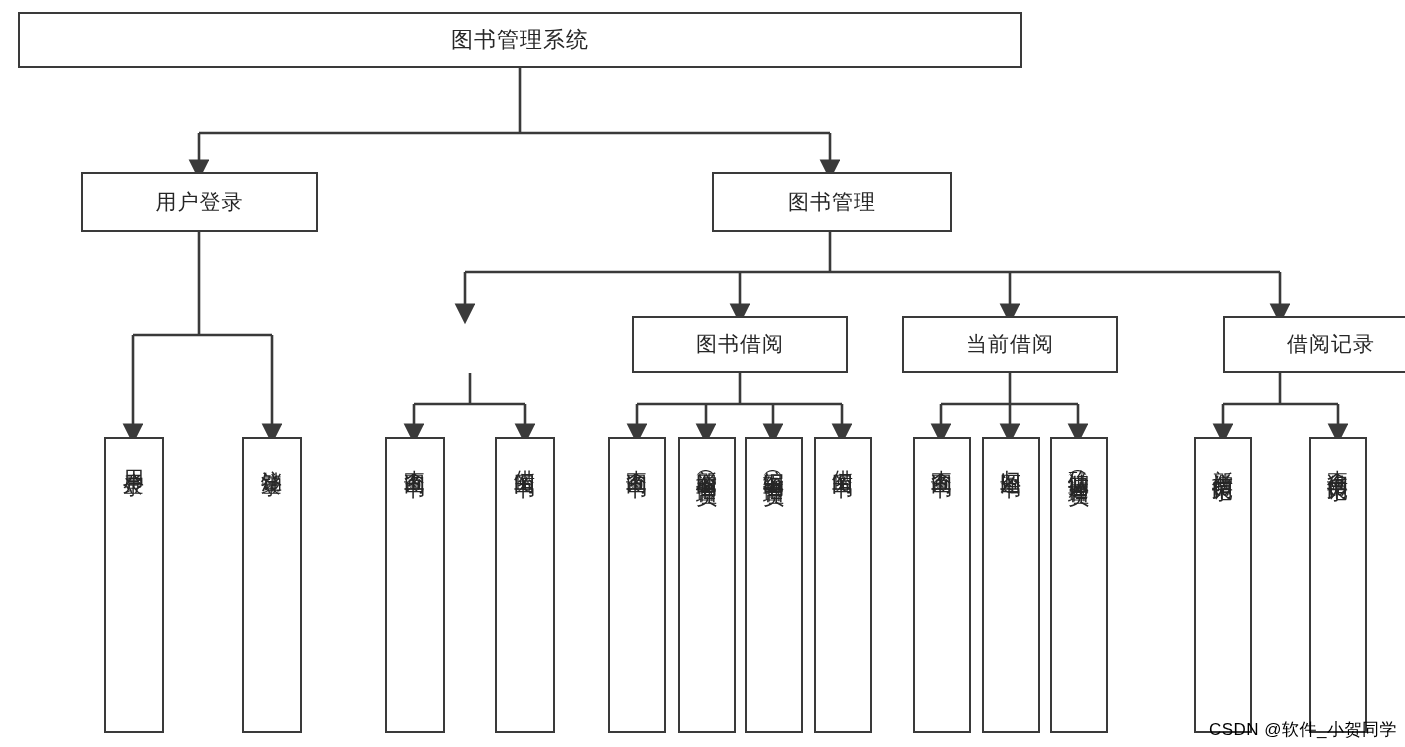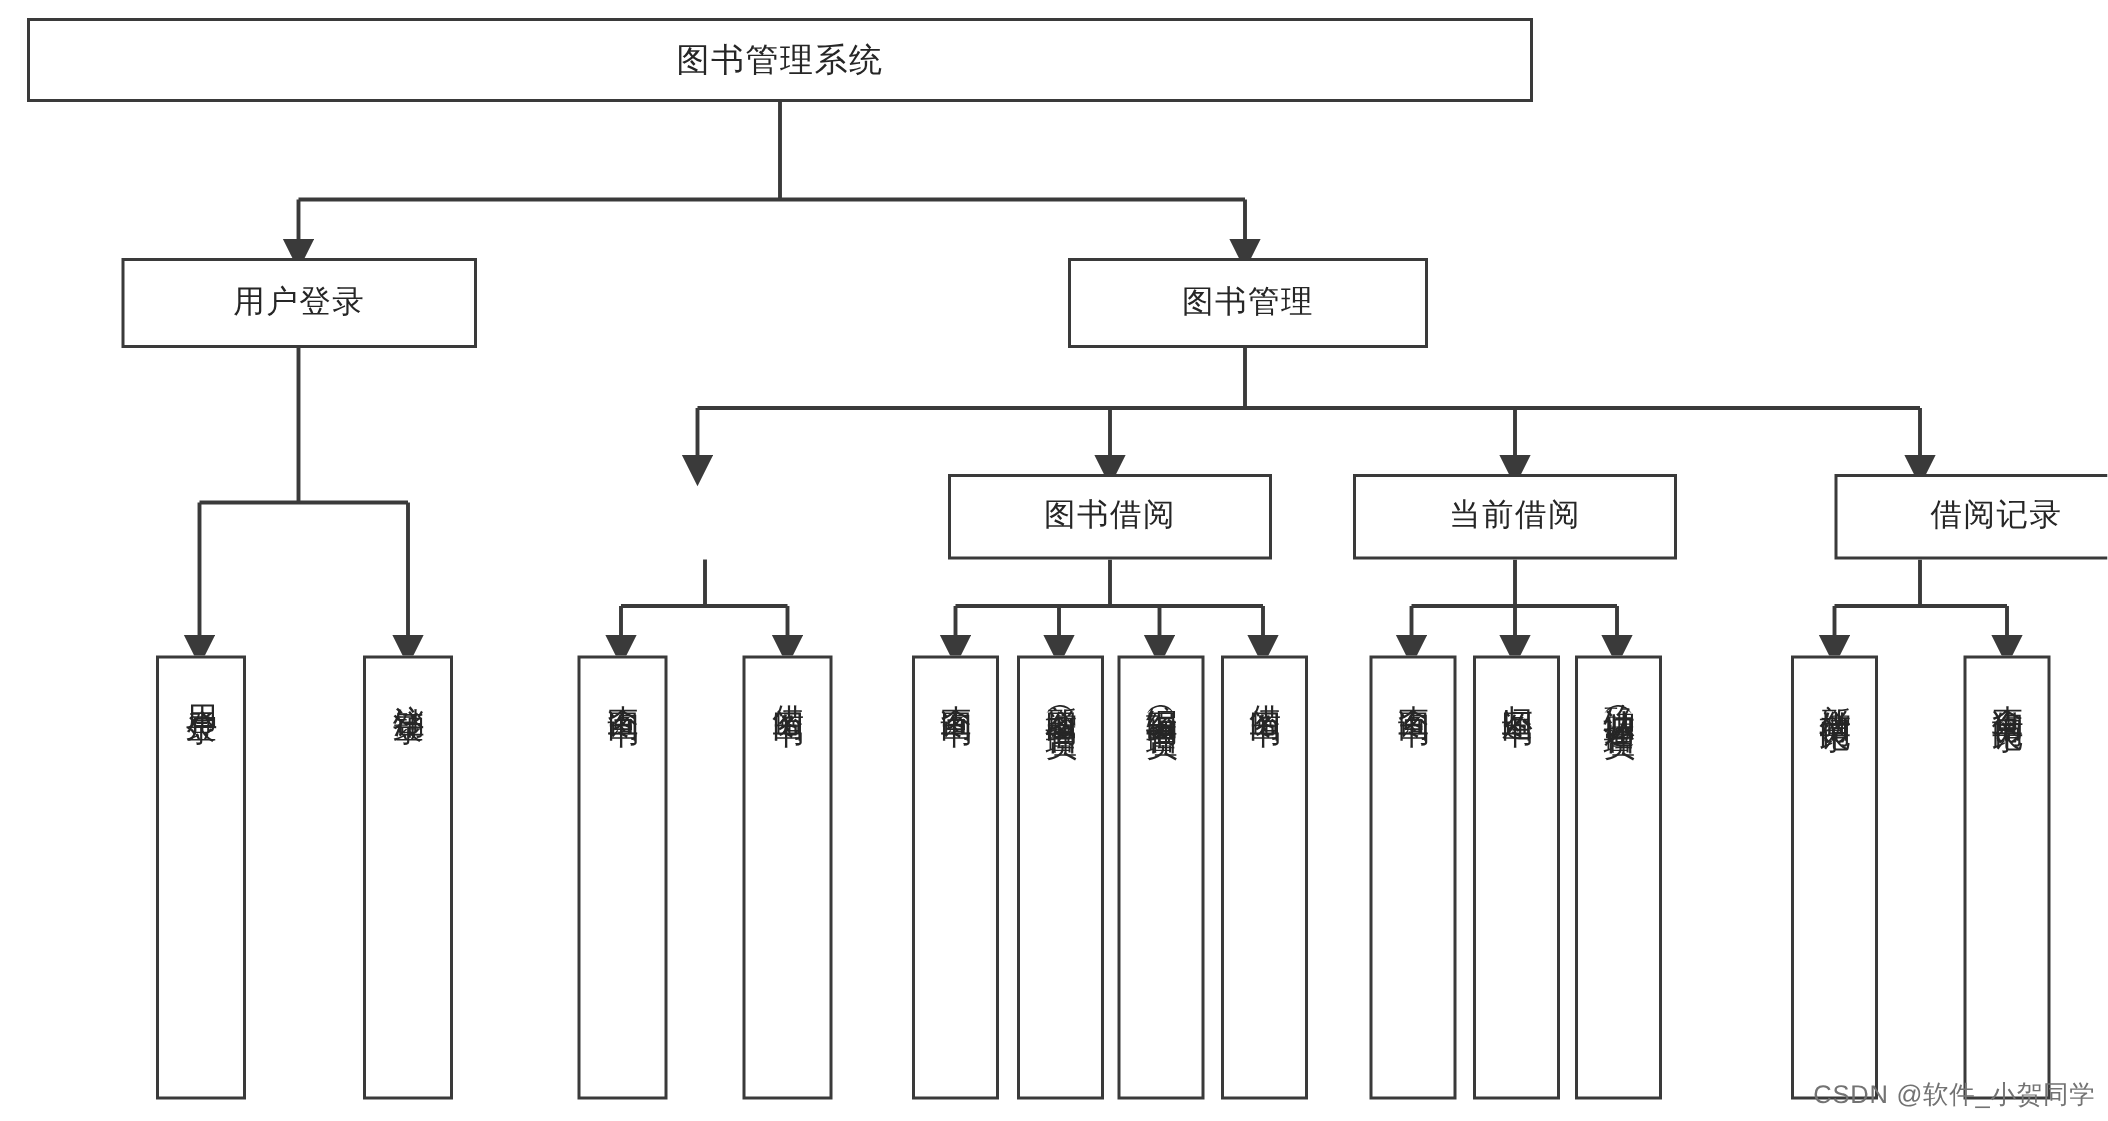--- a/index.html
+++ b/index.html
@@ -58,21 +58,21 @@
     line-height: 1;
   }
   #root-node .lbl {
     font-size: 22px;
   }
   .watermark {
     position: absolute;
     right: 8px;
     bottom: 6px;
     font-size: 17px;
-    color: #737373;
+    color: #000000;
     letter-spacing: 0.5px;
     white-space: nowrap;
   }
 </style>
 </head>
 <body>
 
 <div id="canvas">
 
   <svg class="wires" viewBox="0 0 1405 747">

